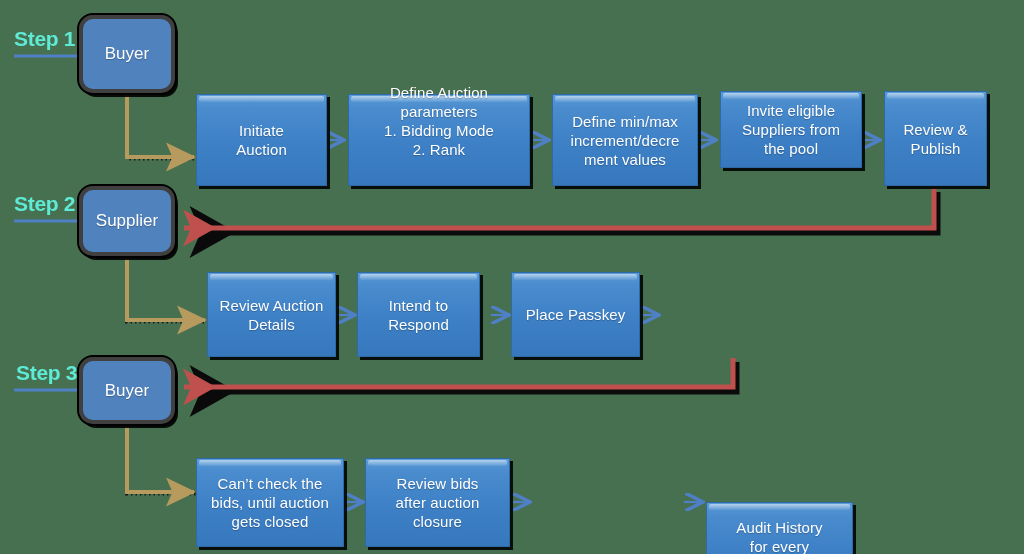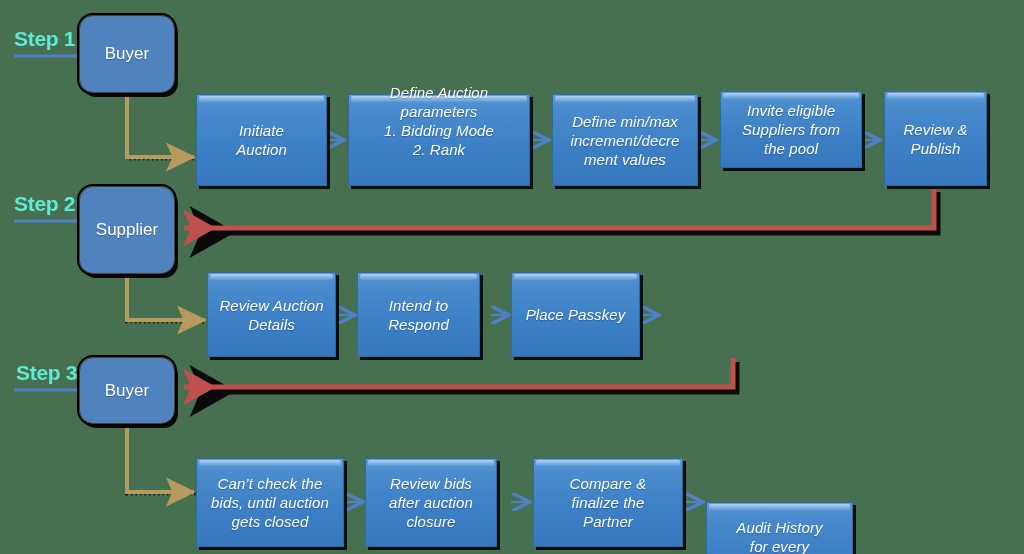--- a/index.html
+++ b/index.html
@@ -31,30 +31,30 @@
     text-shadow:0 1px 1px rgba(0,0,0,.25);
     z-index:5;
   }
   .pbox::before{ 
     content:"";
     position:absolute;left:2px;right:2px;top:1px;height:6px;
     background:linear-gradient(180deg,rgba(255,255,255,.55),rgba(255,255,255,.05));
     border-radius:2px;
     pointer-events:none;
   }
-  .pbox .txt{position:relative;z-index:2;padding:0 4px;white-space:pre-line;font-style:italic;}
+  .pbox .txt{position:relative;z-index:2;padding:0 4px;white-space:pre-line;}
   .pbox.overflow{align-items:flex-start;}
   .pbox.overflow .txt{margin-top:-12px;}
 
   
   .abox{
     position:absolute;
     box-sizing:border-box;
     background:#5082bd;
-    border:1px solid #404040;
+    border:4px solid #404040;
     outline:2px solid #000000;
     border-radius:14px;
     box-shadow:3px 4px 0 0 rgba(0,0,0,.9);
     color:#ffffff;
     display:flex;align-items:center;justify-content:center;
     font-size:17px;
     z-index:9;
     text-shadow:0 1px 1px rgba(0,0,0,.25);
   }
 
@@ -141,21 +141,21 @@
     </g>
   </svg>
 
   <div class="steplabel" style="left:14px;top:27px;">Step 1</div>
   <div class="steplabel" style="left:14px;top:192px;">Step 2</div>
   <div class="steplabel" style="left:16px;top:361px;">Step 3</div>
 
   <div class="abox" style="left:79px;top:15px;width:96px;height:78px;">
     <span>Buyer</span>
   </div>
-  <div class="abox" style="left:79px;top:186px;width:96px;height:88px;">
+  <div class="abox" style="left:79px;top:186px;width:96px;height:70px;">
     <span>Supplier</span>
   </div>
   <div class="abox" style="left:79px;top:357px;width:96px;height:67px;">
     <span>Buyer</span>
   </div>
 
   <div class="pbox" style="left:196px;top:94px;width:131px;height:92px;">
     <span class="txt">Initiate
 Auction</span>
   </div>
@@ -190,29 +190,24 @@
   </div>
   <div class="pbox" style="left:511px;top:272px;width:129px;height:85px;">
     <span class="txt">Place Passkey</span>
   </div>
 
   <div class="pbox" style="left:196px;top:458px;width:148px;height:89px;">
     <span class="txt">Can’t check the
 bids, until auction
 gets closed</span>
   </div>
-  <div class="pbox" style="left:365px;top:458px;width:132px;height:89px;">
+  <div class="pbox" style="left:365px;top:458px;width:145px;height:89px;">
     <span class="txt">Review bids
 after auction
 closure</span>
-  </div>
-  <div class="pbox" style="left:533px;top:458px;width:150px;height:89px;">
-    <span class="txt">Compare &amp;
-finalize the
-Partner</span>
   </div>
   <div class="pbox" style="left:706px;top:458px;width:147px;height:89px;margin-top:44px;">
     <span class="txt">Audit History
 for every
 activity</span>
   </div>
 
 </div>
 
 </body></html>

